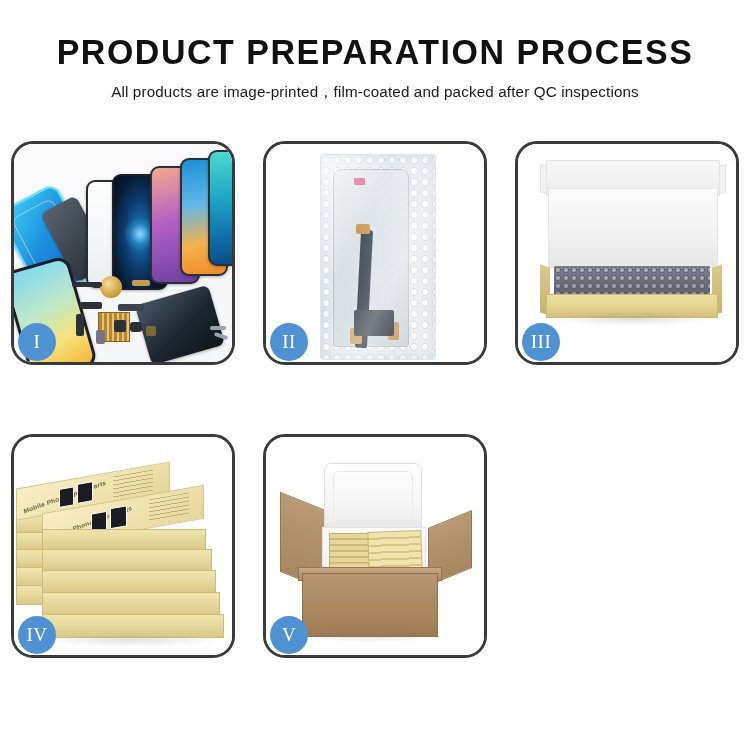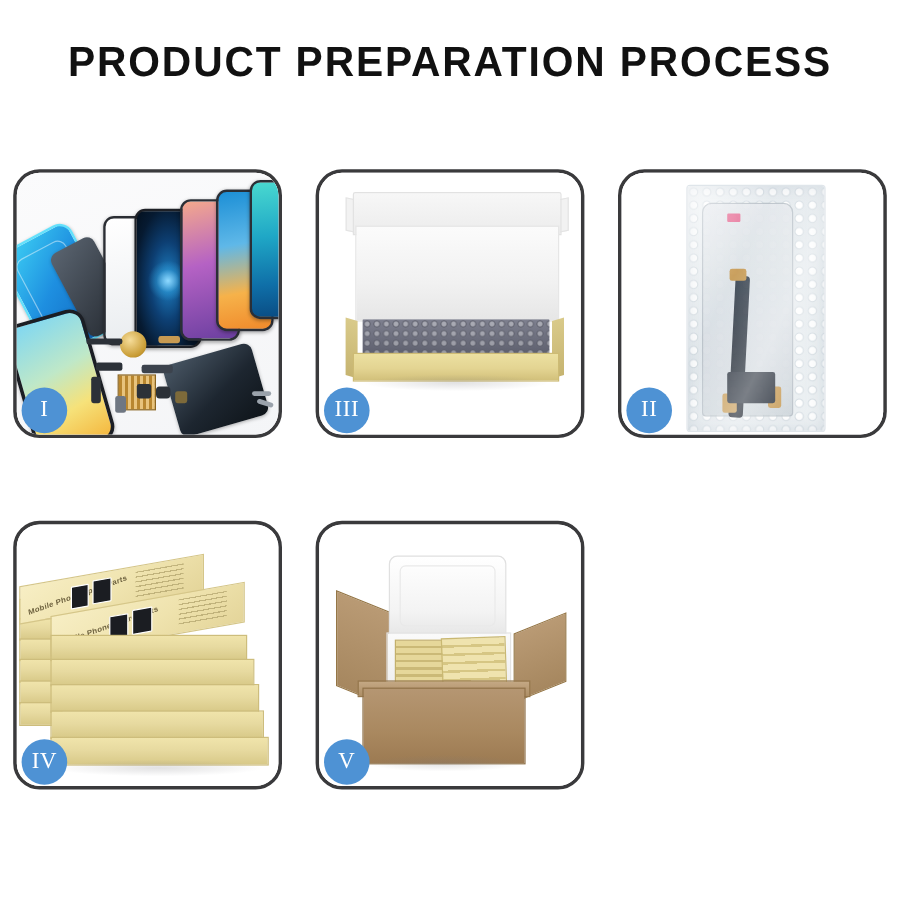--- a/index.html
+++ b/index.html
@@ -376,20 +376,21 @@
     position: absolute;
     border-radius: 50%;
     background: radial-gradient(ellipse at center, rgba(120,120,125,.22), rgba(255,255,255,0) 70%);
   }
 </style>
 </head>
 <body>
 
 <div class="header">
   <div class="page-title">PRODUCT PREPARATION PROCESS</div>
+  <div class="page-subtitle">All products are image-printed，film-coated and packed after QC inspections</div>
 </div>
 
 <div class="grid">
 
   <div class="panel">
     <div class="panel-inner p1">
       <div class="phone ph-blue-film"></div>
       <div class="phone ph-dark-sm"></div>
       <div class="phone ph-white"></div>
       <div class="phone ph-dark-crystal"></div>
@@ -409,52 +410,52 @@
       <div class="part" style="left:116px;top:178px;width:12px;height:10px;border-radius:3px;"></div>
       <div class="part" style="left:82px;top:186px;width:9px;height:14px;background:#6f7782;"></div>
       <div class="part" style="left:132px;top:182px;width:10px;height:10px;background:#7d6a3a;"></div>
       <div class="part" style="left:196px;top:182px;width:16px;height:4px;background:#9aa2ab;"></div>
       <div class="part" style="left:200px;top:190px;width:14px;height:4px;background:#9aa2ab;transform:rotate(18deg);"></div>
     </div>
     <div class="badge">I</div>
   </div>
 
   <div class="panel">
-    <div class="panel-inner p3">
-      <div class="box3-ear-l"></div>
-      <div class="box3-ear-r"></div>
-      <div class="box3-lidback"></div>
-      <div class="box3-lidface"></div>
-      <div class="box3-tray-side-l"></div>
-      <div class="box3-tray-side-r"></div>
-      <div class="box3-foam"></div>
-      <div class="box3-tray-front"></div>
-      <div class="shadow-soft" style="left:36px;top:168px;width:156px;height:14px;"></div>
-    </div>
-    <div class="badge">III</div>
-  </div>
-
-  <div class="panel">
     <div class="panel-inner p2">
       <div class="bubblebag">
         <div class="screen-in-bag">
           <div class="pink-tab"></div>
           <div class="flexcable"></div>
           <div class="connector" style="left:22px;top:54px;width:14px;height:10px;"></div>
           <div class="connector" style="left:16px;top:158px;width:12px;height:16px;"></div>
           <div class="connector" style="left:54px;top:152px;width:11px;height:18px;"></div>
           <div class="part" style="left:20px;top:140px;width:40px;height:26px;background:#242c38;border-radius:2px;"></div>
         </div>
         <div class="bag-sheen"></div>
       </div>
     </div>
     <div class="badge">II</div>
   </div>
 
   <div class="panel">
+    <div class="panel-inner p3">
+      <div class="box3-ear-l"></div>
+      <div class="box3-ear-r"></div>
+      <div class="box3-lidback"></div>
+      <div class="box3-lidface"></div>
+      <div class="box3-tray-side-l"></div>
+      <div class="box3-tray-side-r"></div>
+      <div class="box3-foam"></div>
+      <div class="box3-tray-front"></div>
+      <div class="shadow-soft" style="left:36px;top:168px;width:156px;height:14px;"></div>
+    </div>
+    <div class="badge">III</div>
+  </div>
+
+  <div class="panel">
     <div class="panel-inner p4">
 
       <div class="stack-box" style="left:2px;top:62px;width:34px;height:16px;"></div>
       <div class="stack-box" style="left:2px;top:78px;width:34px;height:17px;"></div>
       <div class="stack-box" style="left:2px;top:95px;width:34px;height:17px;"></div>
       <div class="stack-box" style="left:2px;top:112px;width:34px;height:18px;"></div>
       <div class="stack-box" style="left:2px;top:130px;width:34px;height:18px;"></div>
       <div class="stack-box" style="left:2px;top:148px;width:34px;height:18px;"></div>
 
       <div class="box-top" style="left:2px;top:38px;width:152px;height:30px;transform:skewY(-10deg);">

